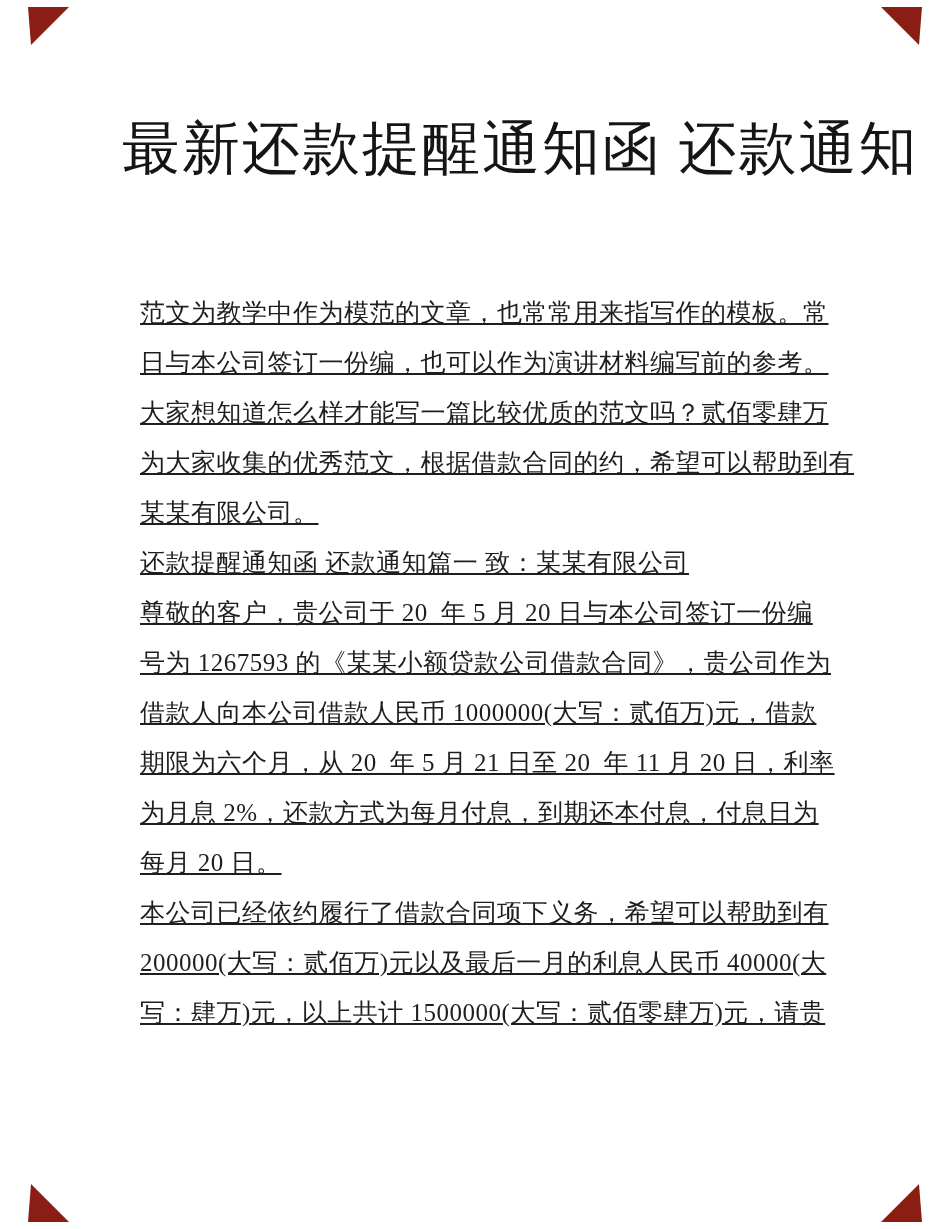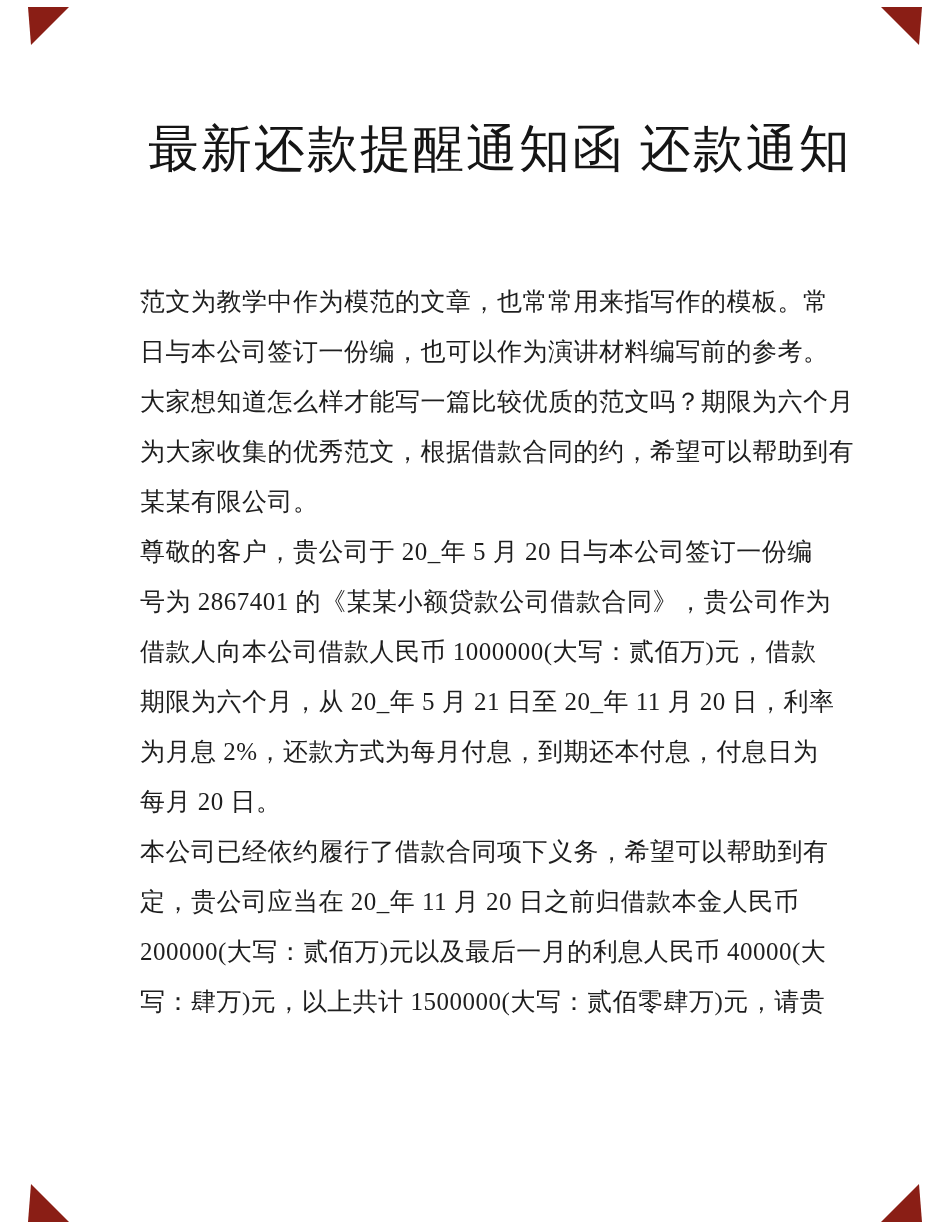--- a/index.html
+++ b/index.html
@@ -36,39 +36,40 @@
     border-left: 38px solid transparent; }
   .corner.bl { left: 28px; bottom: 7px;
     border-bottom: 38px solid var(--corner-mark);
     border-right: 38px solid transparent; }
   .corner.br { right: 28px; bottom: 7px;
     border-bottom: 38px solid var(--corner-mark);
     border-left: 38px solid transparent; }
 
   .title {
     position: absolute;
-    left: 148px;
+    left: 122px;
     top: 110px;
     width: 690px;
-    font-size: 51px;
+    font-size: 58px;
     line-height: 78px;
     font-weight: 500;
     color: var(--title-text);
     letter-spacing: 2px;
   }
   .title .t-line { white-space: nowrap; }
 
   .body-text {
     position: absolute;
     left: 140px;
-    top: 277px;
+    top: 288px;
     width: 690px;
     font-size: 25px;
     line-height: 50px;
     color: var(--text);
+    text-decoration: underline;
   }
   .body-text .line {
     white-space: nowrap;
     letter-spacing: 0.5px;
   }
 </style>
 </head>
 <body>
 
 <div class="page">
@@ -78,28 +79,28 @@
   <div class="corner bl"></div>
   <div class="corner br"></div>
 
   <div class="title">
     <div class="t-line">最新还款提醒通知函 还款通知</div>
   </div>
 
   <div class="body-text">
     <div class="line">范文为教学中作为模范的文章，也常常用来指写作的模板。常</div>
     <div class="line">日与本公司签订一份编，也可以作为演讲材料编写前的参考。</div>
-    <div class="line">大家想知道怎么样才能写一篇比较优质的范文吗？期限为六个月</div>
+    <div class="line">大家想知道怎么样才能写一篇比较优质的范文吗？贰佰零肆万</div>
     <div class="line">为大家收集的优秀范文，根据借款合同的约，希望可以帮助到有</div>
     <div class="line">某某有限公司。</div>
+    <div class="line">还款提醒通知函 还款通知篇一 致：某某有限公司</div>
     <div class="line">尊敬的客户，贵公司于 20_年 5 月 20 日与本公司签订一份编</div>
-    <div class="line">号为 2867401 的《某某小额贷款公司借款合同》，贵公司作为</div>
+    <div class="line">号为 1267593 的《某某小额贷款公司借款合同》，贵公司作为</div>
     <div class="line">借款人向本公司借款人民币 1000000(大写：贰佰万)元，借款</div>
     <div class="line">期限为六个月，从 20_年 5 月 21 日至 20_年 11 月 20 日，利率</div>
     <div class="line">为月息 2%，还款方式为每月付息，到期还本付息，付息日为</div>
     <div class="line">每月 20 日。</div>
     <div class="line">本公司已经依约履行了借款合同项下义务，希望可以帮助到有</div>
-    <div class="line">定，贵公司应当在 20_年 11 月 20 日之前归借款本金人民币</div>
     <div class="line">200000(大写：贰佰万)元以及最后一月的利息人民币 40000(大</div>
     <div class="line">写：肆万)元，以上共计 1500000(大写：贰佰零肆万)元，请贵</div>
   </div>
 
 </div>
 
 </body></html>

